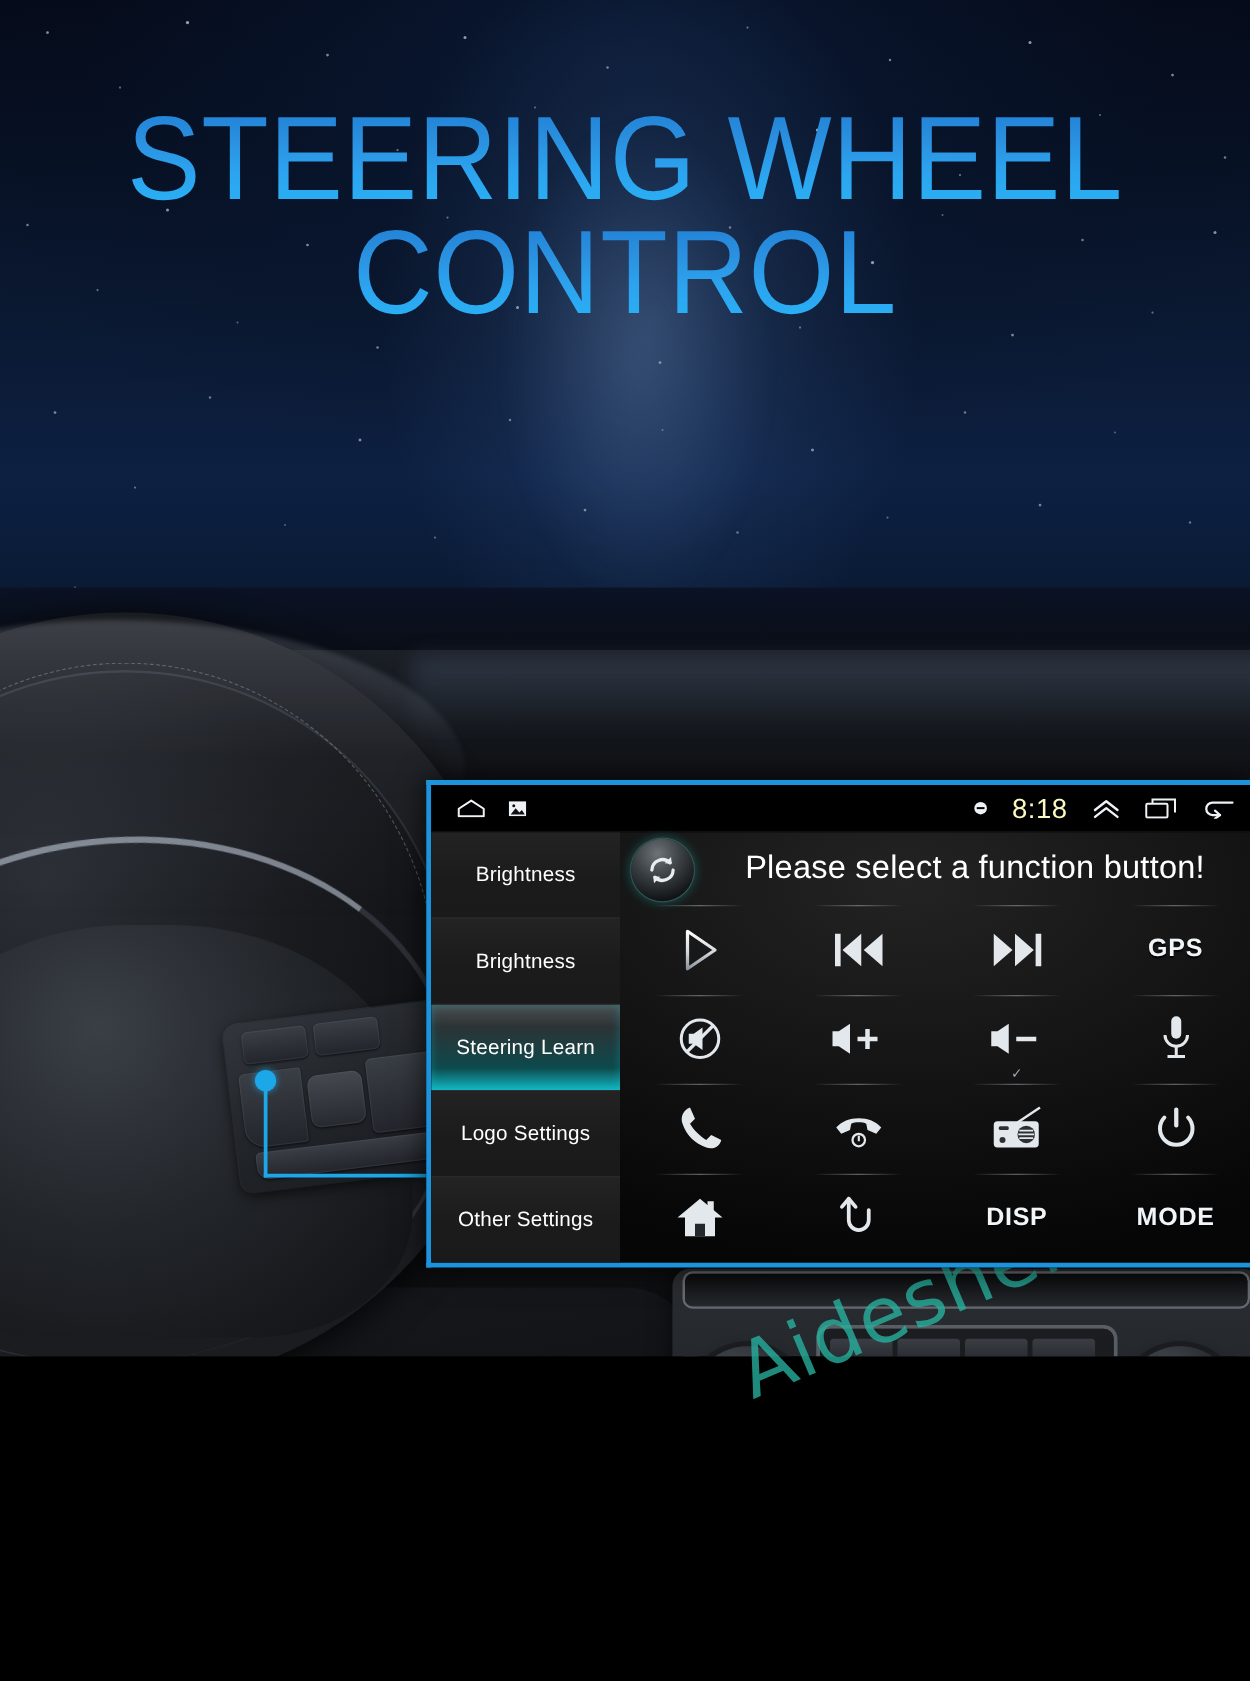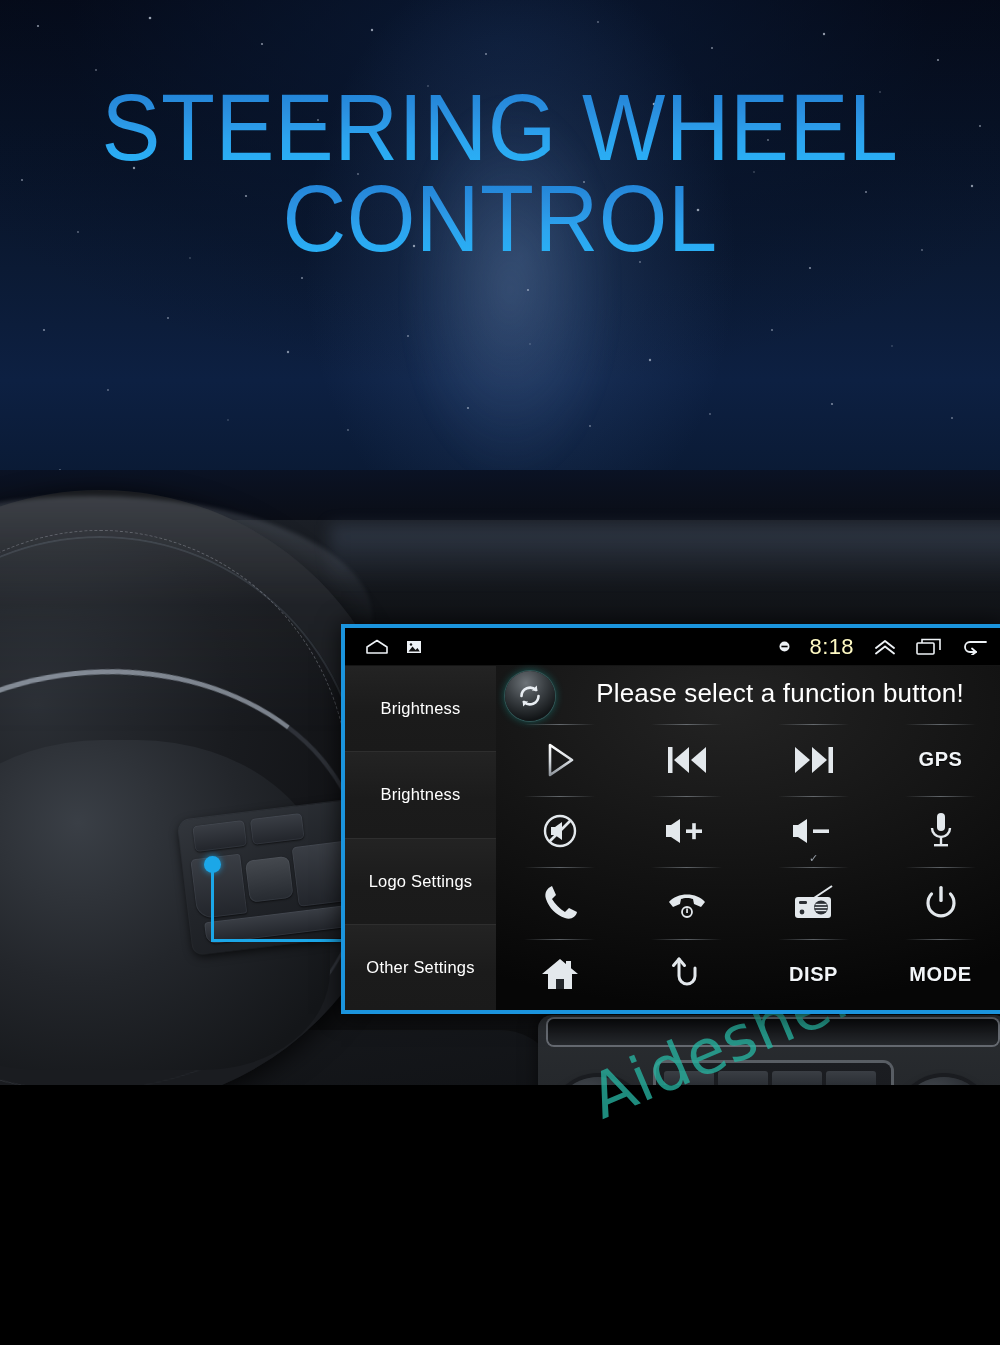--- a/index.html
+++ b/index.html
@@ -505,20 +505,23 @@
 
     <div class="hu-body">
 
       <div class="sidebar">
         <div class="side-item">
           <span>Brightness</span>
         </div>
         <div class="side-item">
           <span>Brightness</span>
         </div>
+        <div class="side-item active">
+          <span>Steering Learn</span>
+        </div>
         <div class="side-item">
           <span>Logo Settings</span>
         </div>
         <div class="side-item">
           <span>Other Settings</span>
         </div>
       </div>
 
       <div class="content">
 

